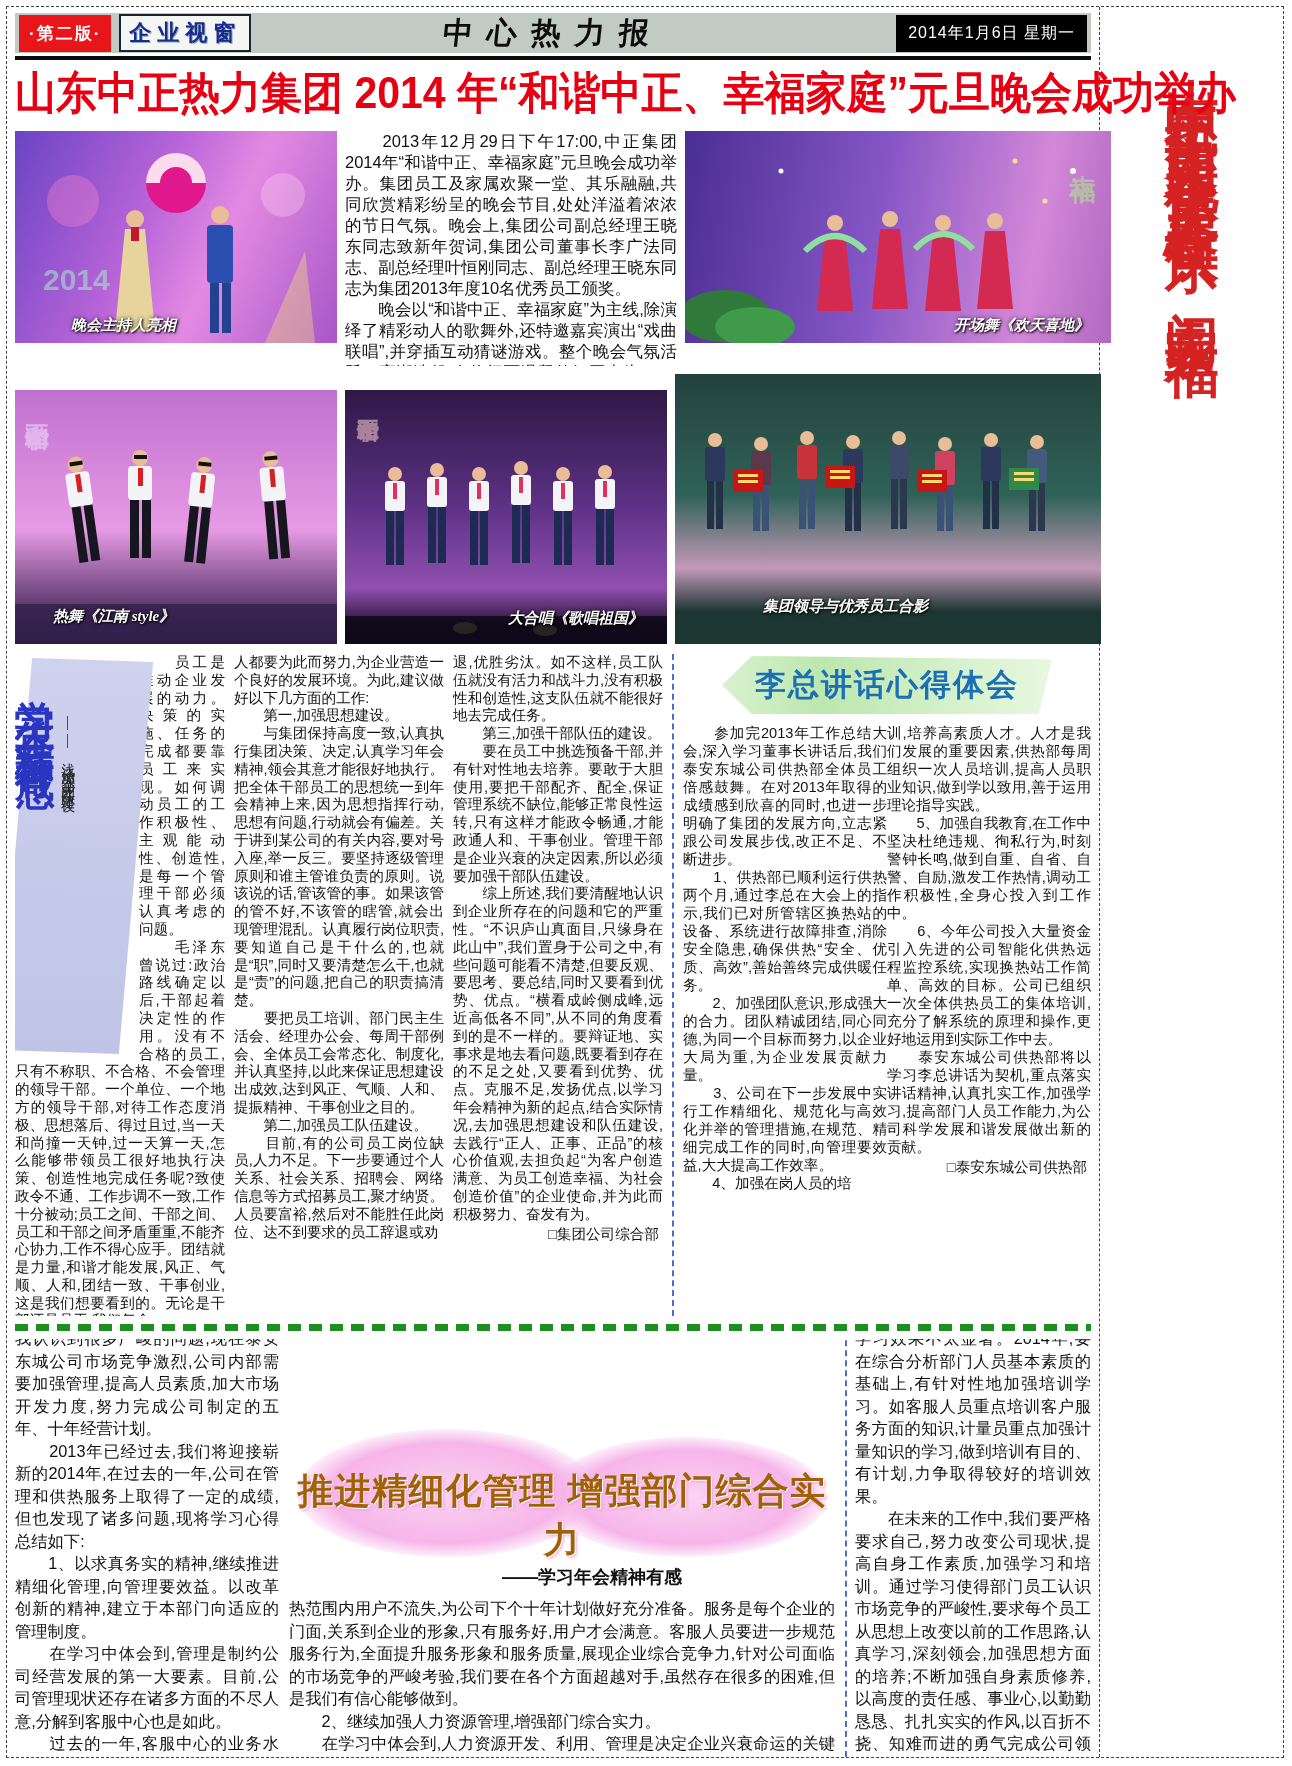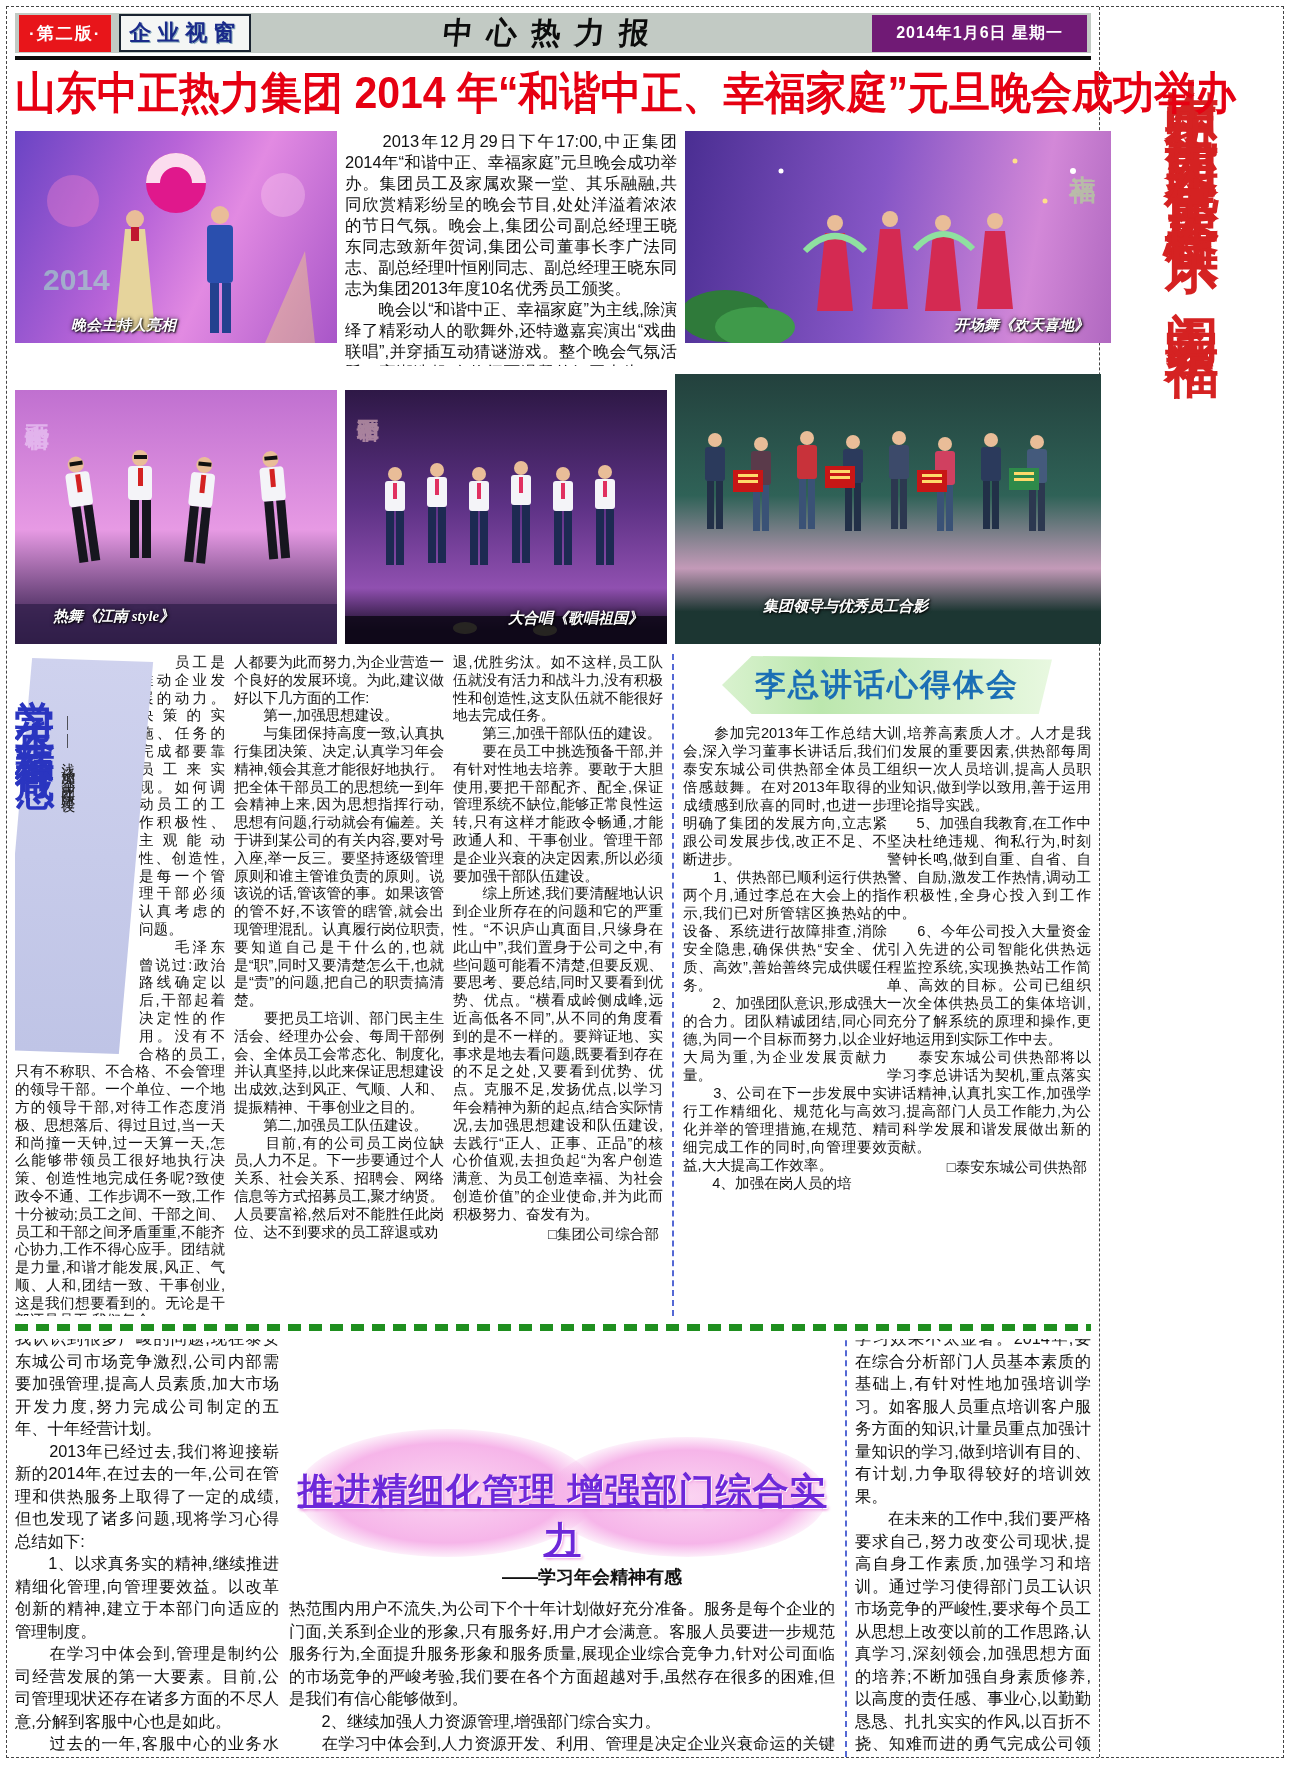--- a/index.html
+++ b/index.html
@@ -7,21 +7,21 @@
   .page{position:relative;width:1278px;height:1752px;margin:6px;border:1px dashed #444;box-sizing:border-box;display:flex;overflow:hidden;background:#fff;}
   .main{width:1092px;padding:6px 8px 4px 8px;box-sizing:border-box;flex:none;}
   .sidebar{flex:1;border-left:1px dashed #444;display:flex;justify-content:center;padding-top:28px;box-sizing:border-box;}
   .sidebar-text{writing-mode:vertical-rl;font-family:"Liberation Serif","DejaVu Serif",serif;font-weight:bold;color:#d52222;font-size:54px;line-height:1.05;letter-spacing:10px;}
 
   
   .masthead-bar{position:relative;height:40px;background:#c2cac4;display:flex;align-items:center;padding:0 4px;box-sizing:border-box;}
   .edition-box{background:#e8151a;color:#fff;font-size:17px;font-weight:bold;padding:7px 10px;letter-spacing:2px;flex:none;}
   .section-box{background:#f4f6f4;border:2px solid #1a2430;color:#1a2a8a;font-weight:900;font-size:22px;letter-spacing:6px;padding:2px 8px;margin-left:8px;flex:none;text-shadow:1px 1px 0 #8ab;}
   .paper-name{position:absolute;left:0;right:0;text-align:center;font-family:"Liberation Serif","DejaVu Serif",serif;font-weight:900;font-size:30px;letter-spacing:14px;transform:skewX(-6deg);color:#0c0c0c;}
-  .date-box{background:#701a75;color:#fff;font-size:16px;font-weight:bold;padding:8px 24px;margin-left:auto;flex:none;letter-spacing:1px;}
+  .date-box{background:#000000;color:#fff;font-size:16px;font-weight:normal;padding:8px 12px;margin-left:auto;flex:none;letter-spacing:1px;}
   .black-rule{height:4px;background:#0c0c0c;margin:3px 0 6px 0;}
   .headline{color:#e60012;font-weight:900;font-size:41px;letter-spacing:0px;white-space:nowrap;margin:4px 0 10px 0;transform:scaleY(1.08);}
 
   
   .row1{display:flex;gap:8px;align-items:flex-start;}
   .row2{display:flex;gap:8px;margin-top:8px;align-items:flex-end;}
   .photo{position:relative;overflow:hidden;flex:none;background:#846;}
   .photo .cap{position:absolute;font-family:"Liberation Serif","DejaVu Serif",serif;font-style:italic;font-weight:bold;font-size:15px;color:#fff;text-shadow:1px 1px 2px #000,0 0 4px rgba(0,0,0,.7);}
   .led{background-image:radial-gradient(rgba(255,255,255,.22) 1px,transparent 1.6px);background-size:7px 7px;}
   .ovl{position:absolute;font-weight:900;opacity:.55;}
@@ -57,21 +57,21 @@
   
   .bottom{display:flex;gap:10px;height:438px;overflow:hidden;align-items:flex-end;}
   .b-col{font-size:16.3px;line-height:22.5px;text-align:justify;overflow:hidden;}
   .b-col p{margin:0;}
   .b-col1{width:264px;flex:none;}
   .b-mid{flex:1;display:flex;flex-direction:column;}
   .b-headwrap{position:relative;height:142px;flex:none;}
   .bubble{position:absolute;border-radius:50%;background:radial-gradient(ellipse at center,#fbd4f2 0%,#f6b5e9 55%,rgba(246,181,233,0) 75%);}
   .bub1{left:8px;top:6px;width:300px;height:128px;}
   .bub2{right:8px;top:14px;width:280px;height:120px;}
-  .b-title{position:absolute;left:0;right:0;top:44px;text-align:center;color:#6d28d9;font-weight:900;font-size:36px;letter-spacing:1px;text-shadow:1px 1px 0 #fff,2px 2px 3px #f0a0e0;text-decoration:underline;}
+  .b-title{position:absolute;left:0;right:0;top:44px;text-align:center;color:#a16207;font-weight:900;font-size:36px;letter-spacing:1px;text-shadow:1px 1px 0 #fff,2px 2px 3px #f0a0e0;}
   .b-sub{text-align:center;font-weight:bold;font-size:18px;margin:0 0 8px 60px;flex:none;}
   .b-cols{display:flex;gap:12px;flex:1;overflow:hidden;}
   .b-col2,.b-col3{flex:1;}
   .b-col4{width:236px;flex:none;border-left:2px dashed #5468d4;padding-left:8px;box-sizing:content-box;}
 
   .vtext{writing-mode:vertical-rl;}
 </style>
 </head>
 <body>
 

